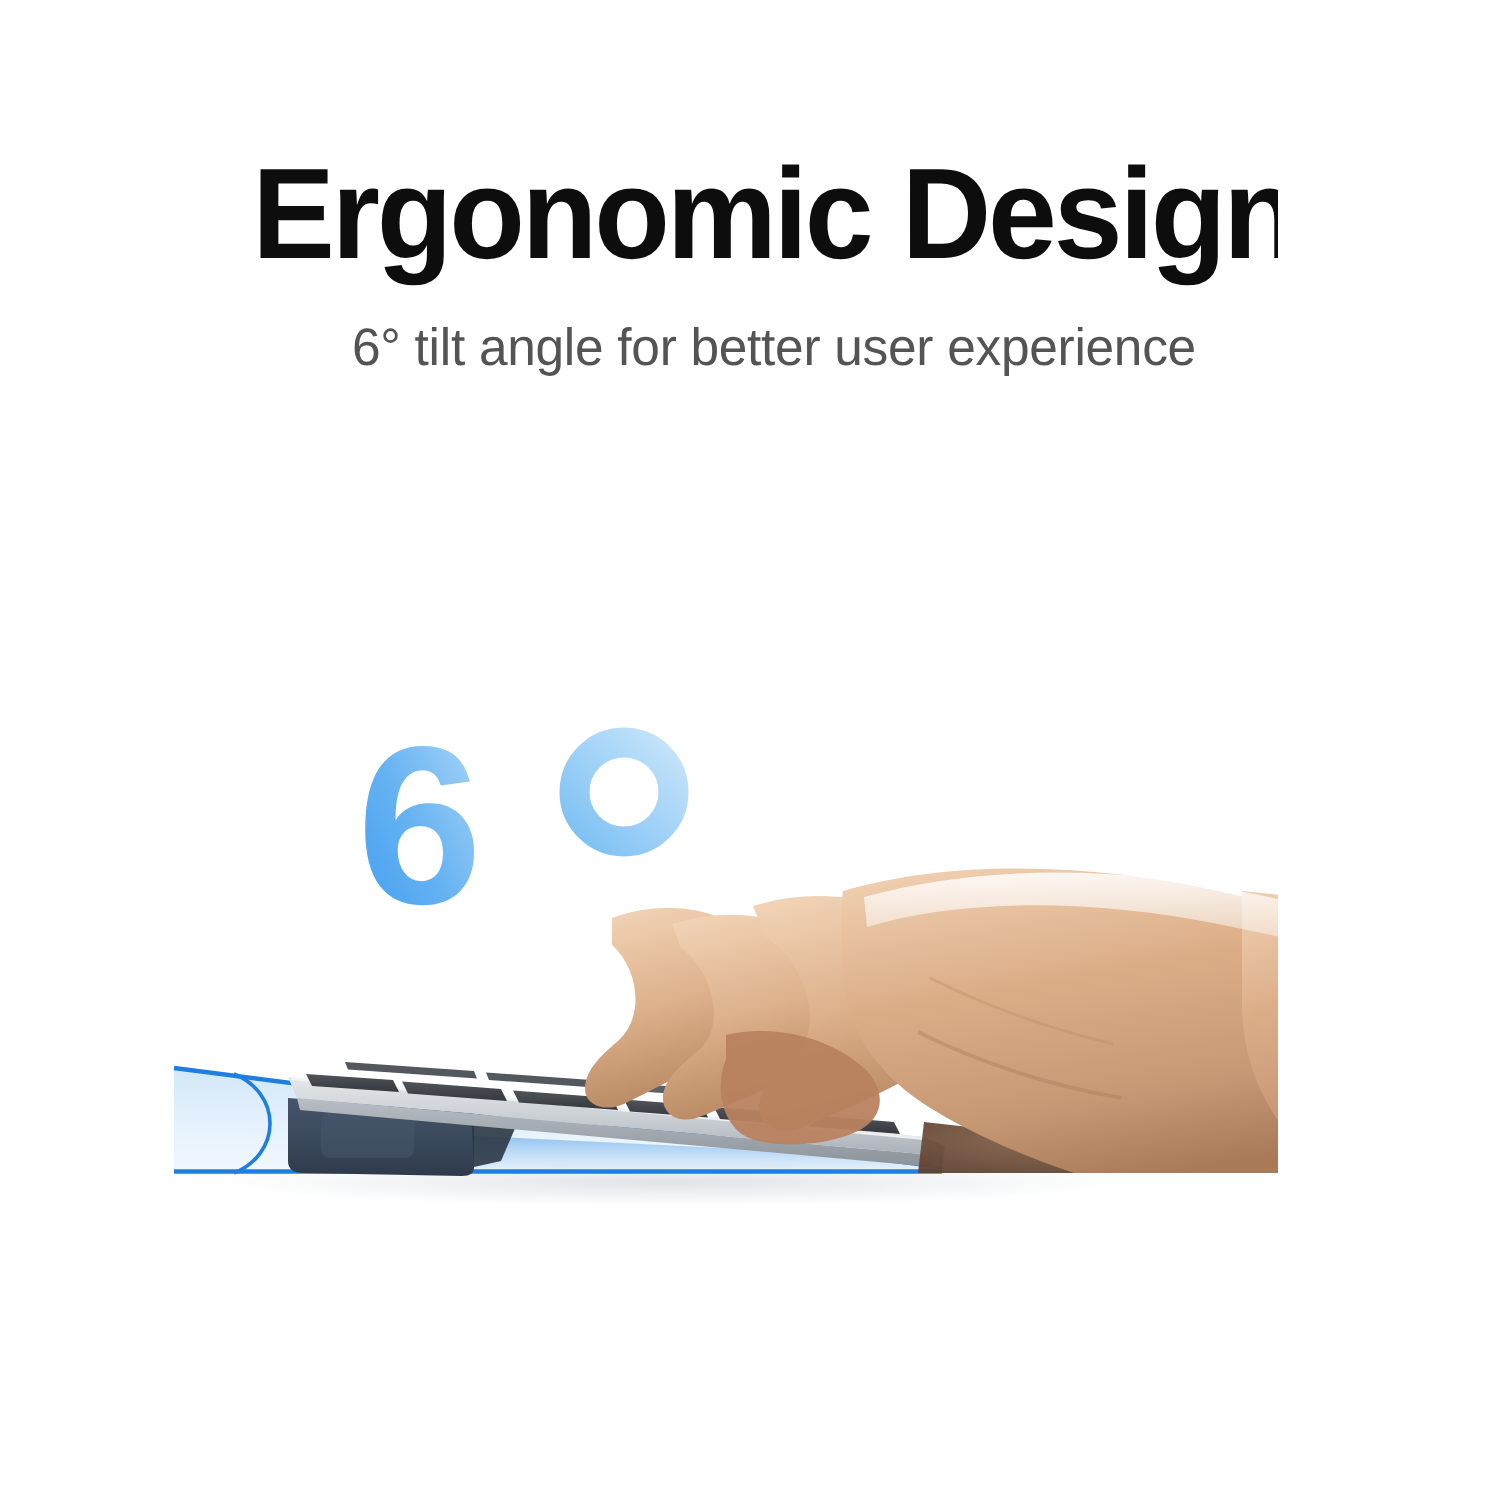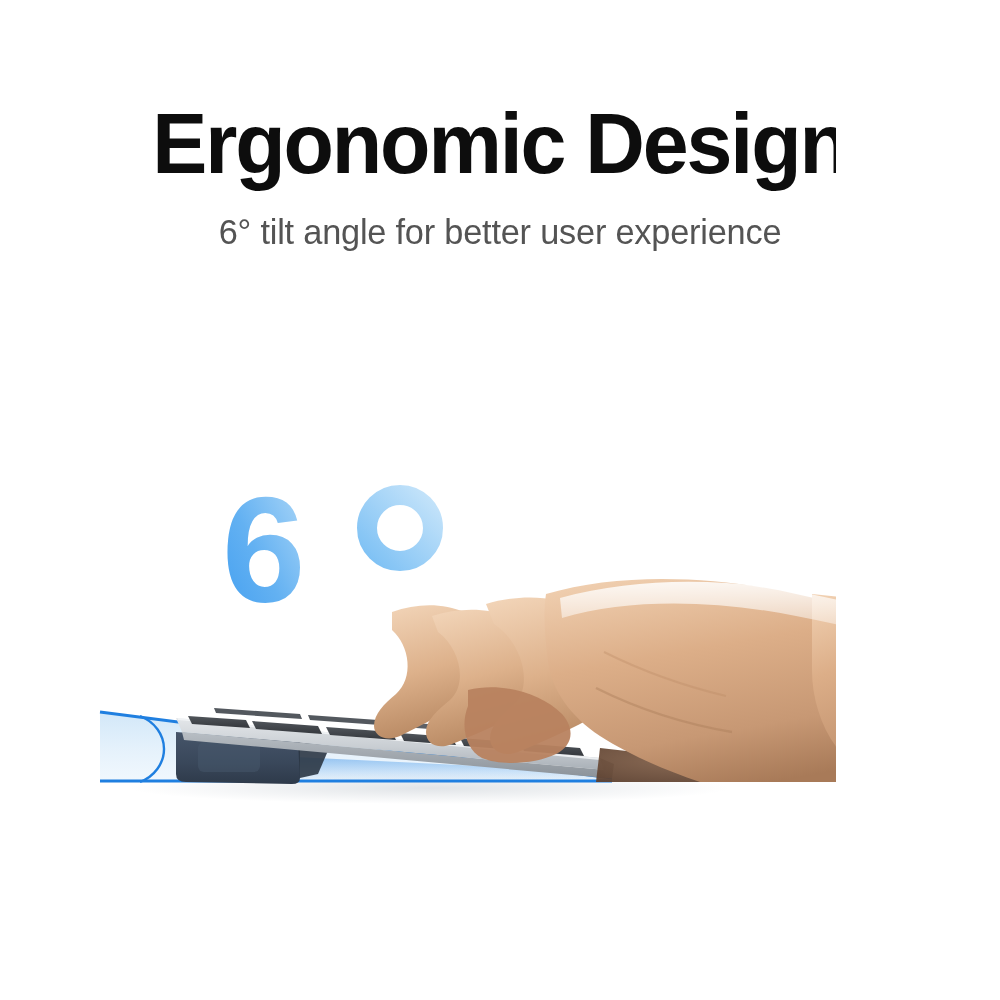--- a/index.html
+++ b/index.html
@@ -10,20 +10,21 @@
   body {
     font-family: "Liberation Sans", sans-serif;
   }
 
   #poster {
     position: relative;
     width: 836px;
     height: 1000px;
     background: #ffffff;
     overflow: hidden;
+    margin-left: 16px;
   }
 
   
   .headline-block {
     position: absolute;
     left: 0;
     top: 100px;
     width: 1000px;
     text-align: center;
   }

